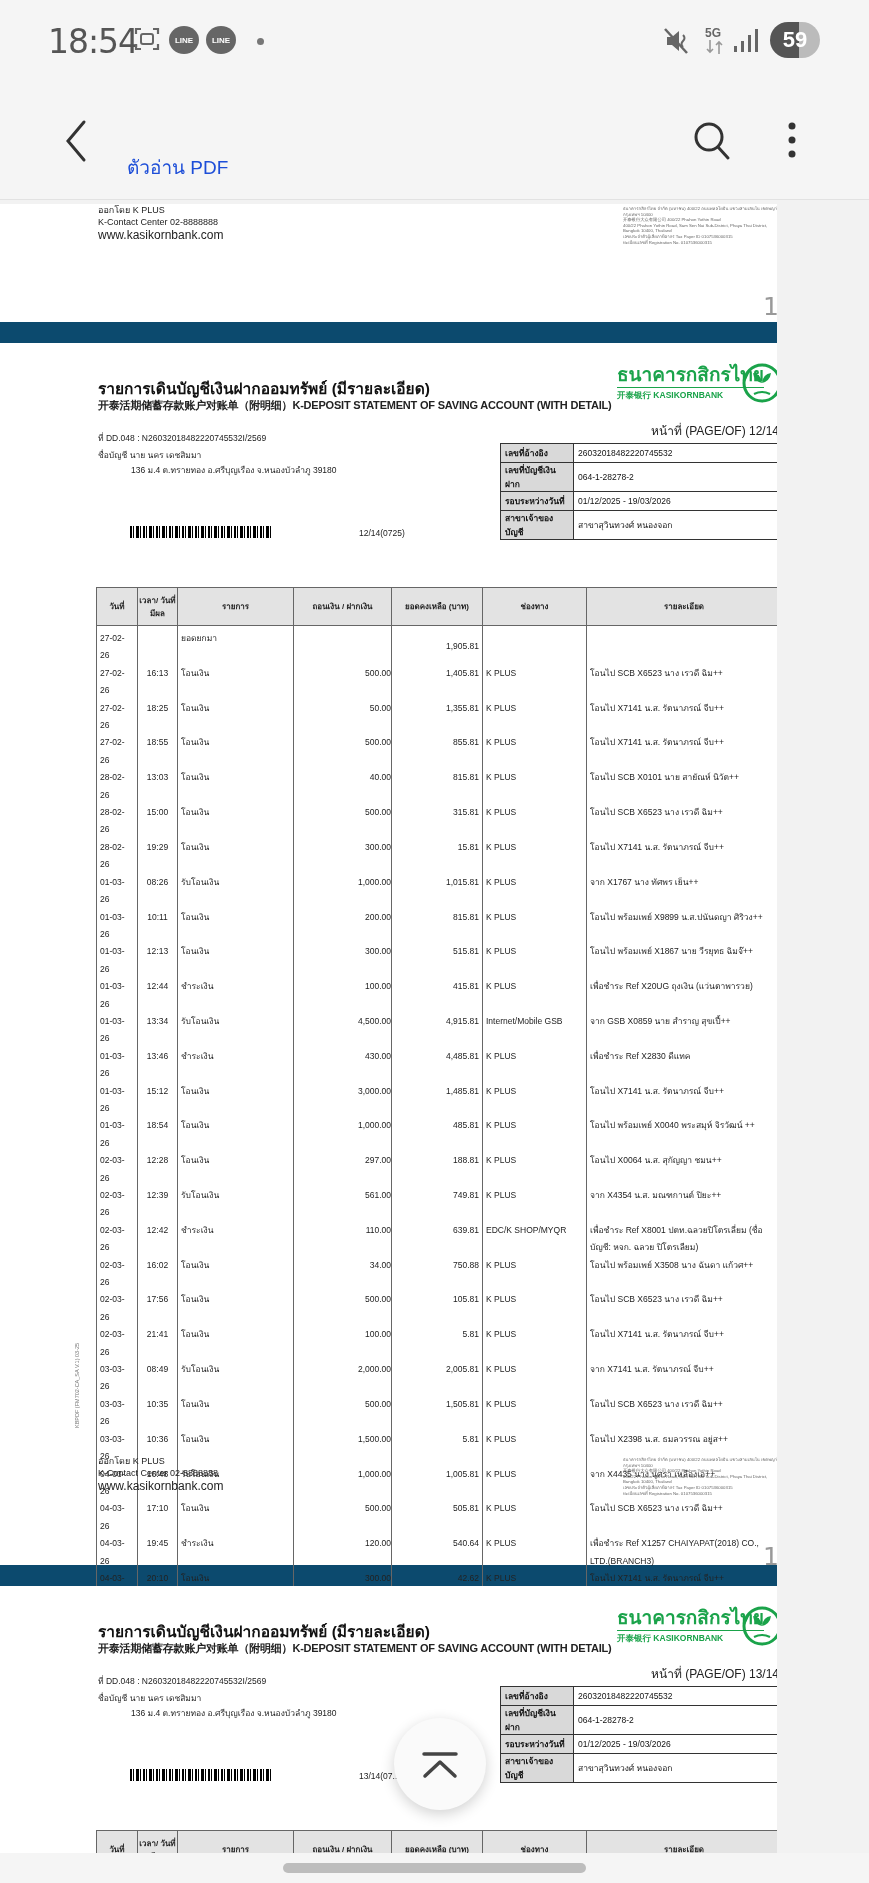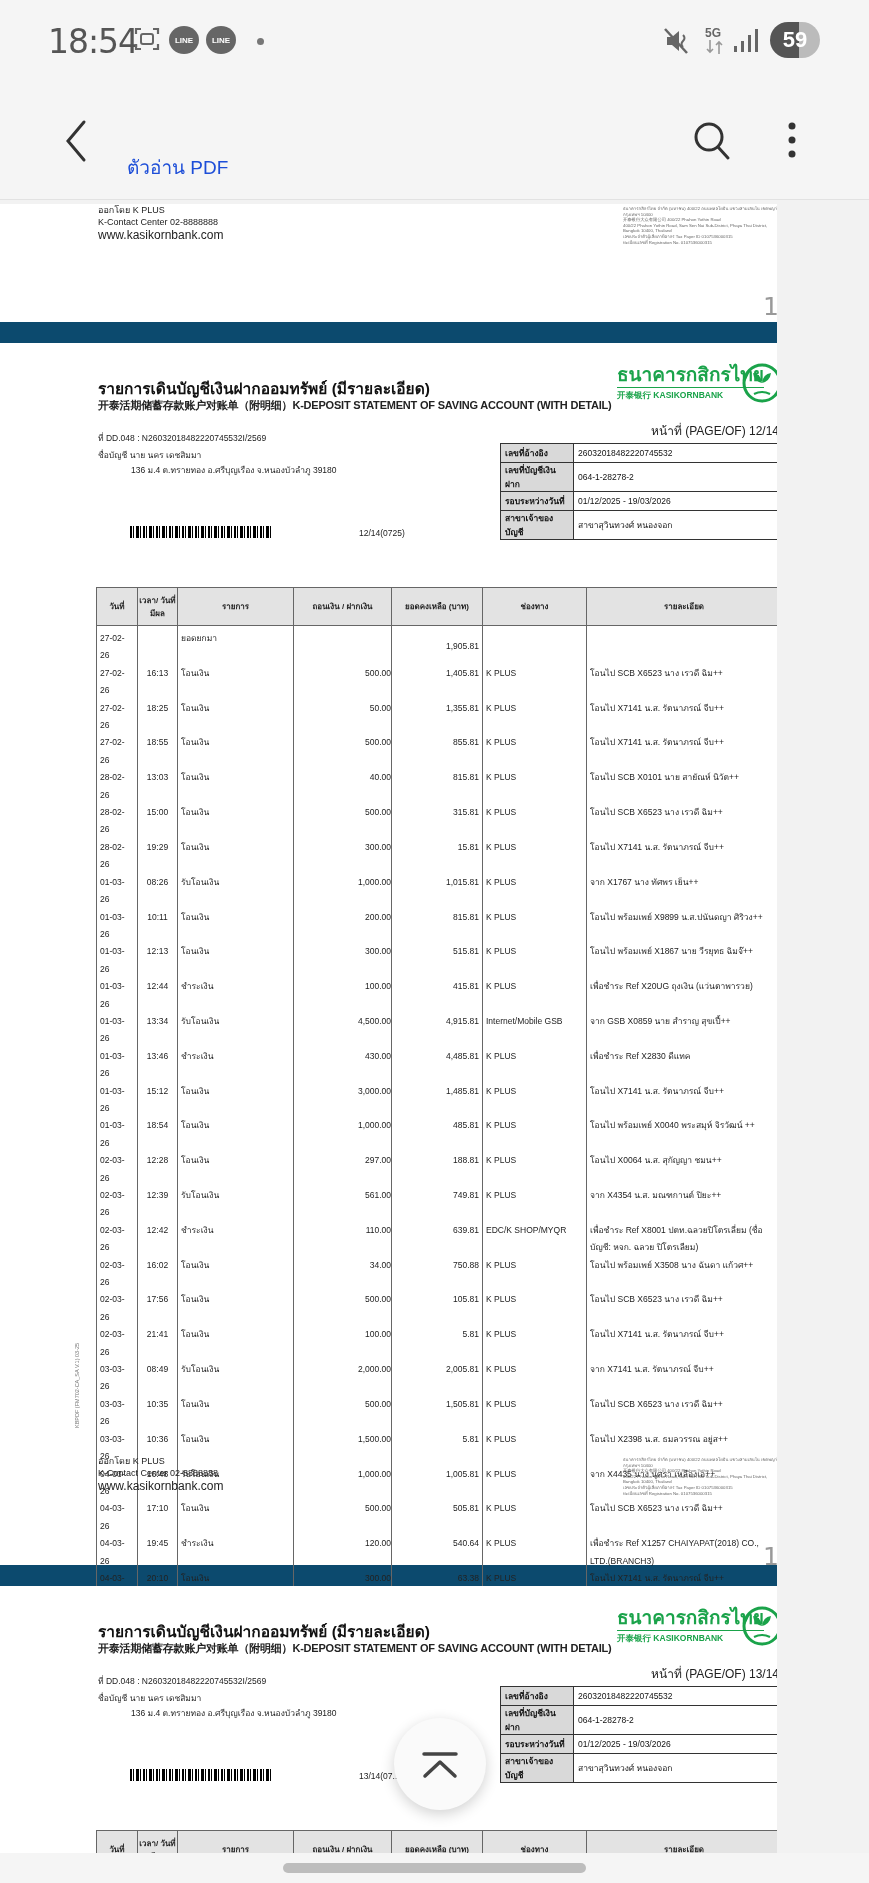--- a/index.html
+++ b/index.html
@@ -424,21 +424,21 @@
             <td class="c-amt" style="height: 34.8px;"><span class="amt-w">120.00</span></td>
             <td class="c-bal" style="height: 34.8px;"><span>540.64</span></td>
             <td class="c-ch" style="height: 34.8px;"><span>K PLUS</span></td>
             <td class="c-det" style="height: 34.8px;"><span>เพื่อชำระ Ref X1257 CHAIYAPAT(2018) CO.,</span><br><span>LTD.(BRANCH3)</span></td>
           </tr>
           <tr>
             <td class="c-date"><span>04-03-26</span></td>
             <td class="c-time"><span>20:10</span></td>
             <td class="c-desc"><span>โอนเงิน</span></td>
             <td class="c-amt"><span class="amt-w">300.00</span></td>
-            <td class="c-bal"><span>63.38</span></td>
+            <td class="c-bal"><span>42.62</span></td>
             <td class="c-ch"><span>K PLUS</span></td>
             <td class="c-det"><span>โอนไป X7141 น.ส. รัตนาภรณ์ จีบ++</span></td>
           </tr>
           <tr>
             <td class="c-date"><span>05-03-26</span></td>
             <td class="c-time"><span>15:42</span></td>
             <td class="c-desc"><span>โอนเงิน</span></td>
             <td class="c-amt"><span class="amt-w">25.00</span></td>
             <td class="c-bal"><span>60.81</span></td>
             <td class="c-ch"><span>K PLUS</span></td>

